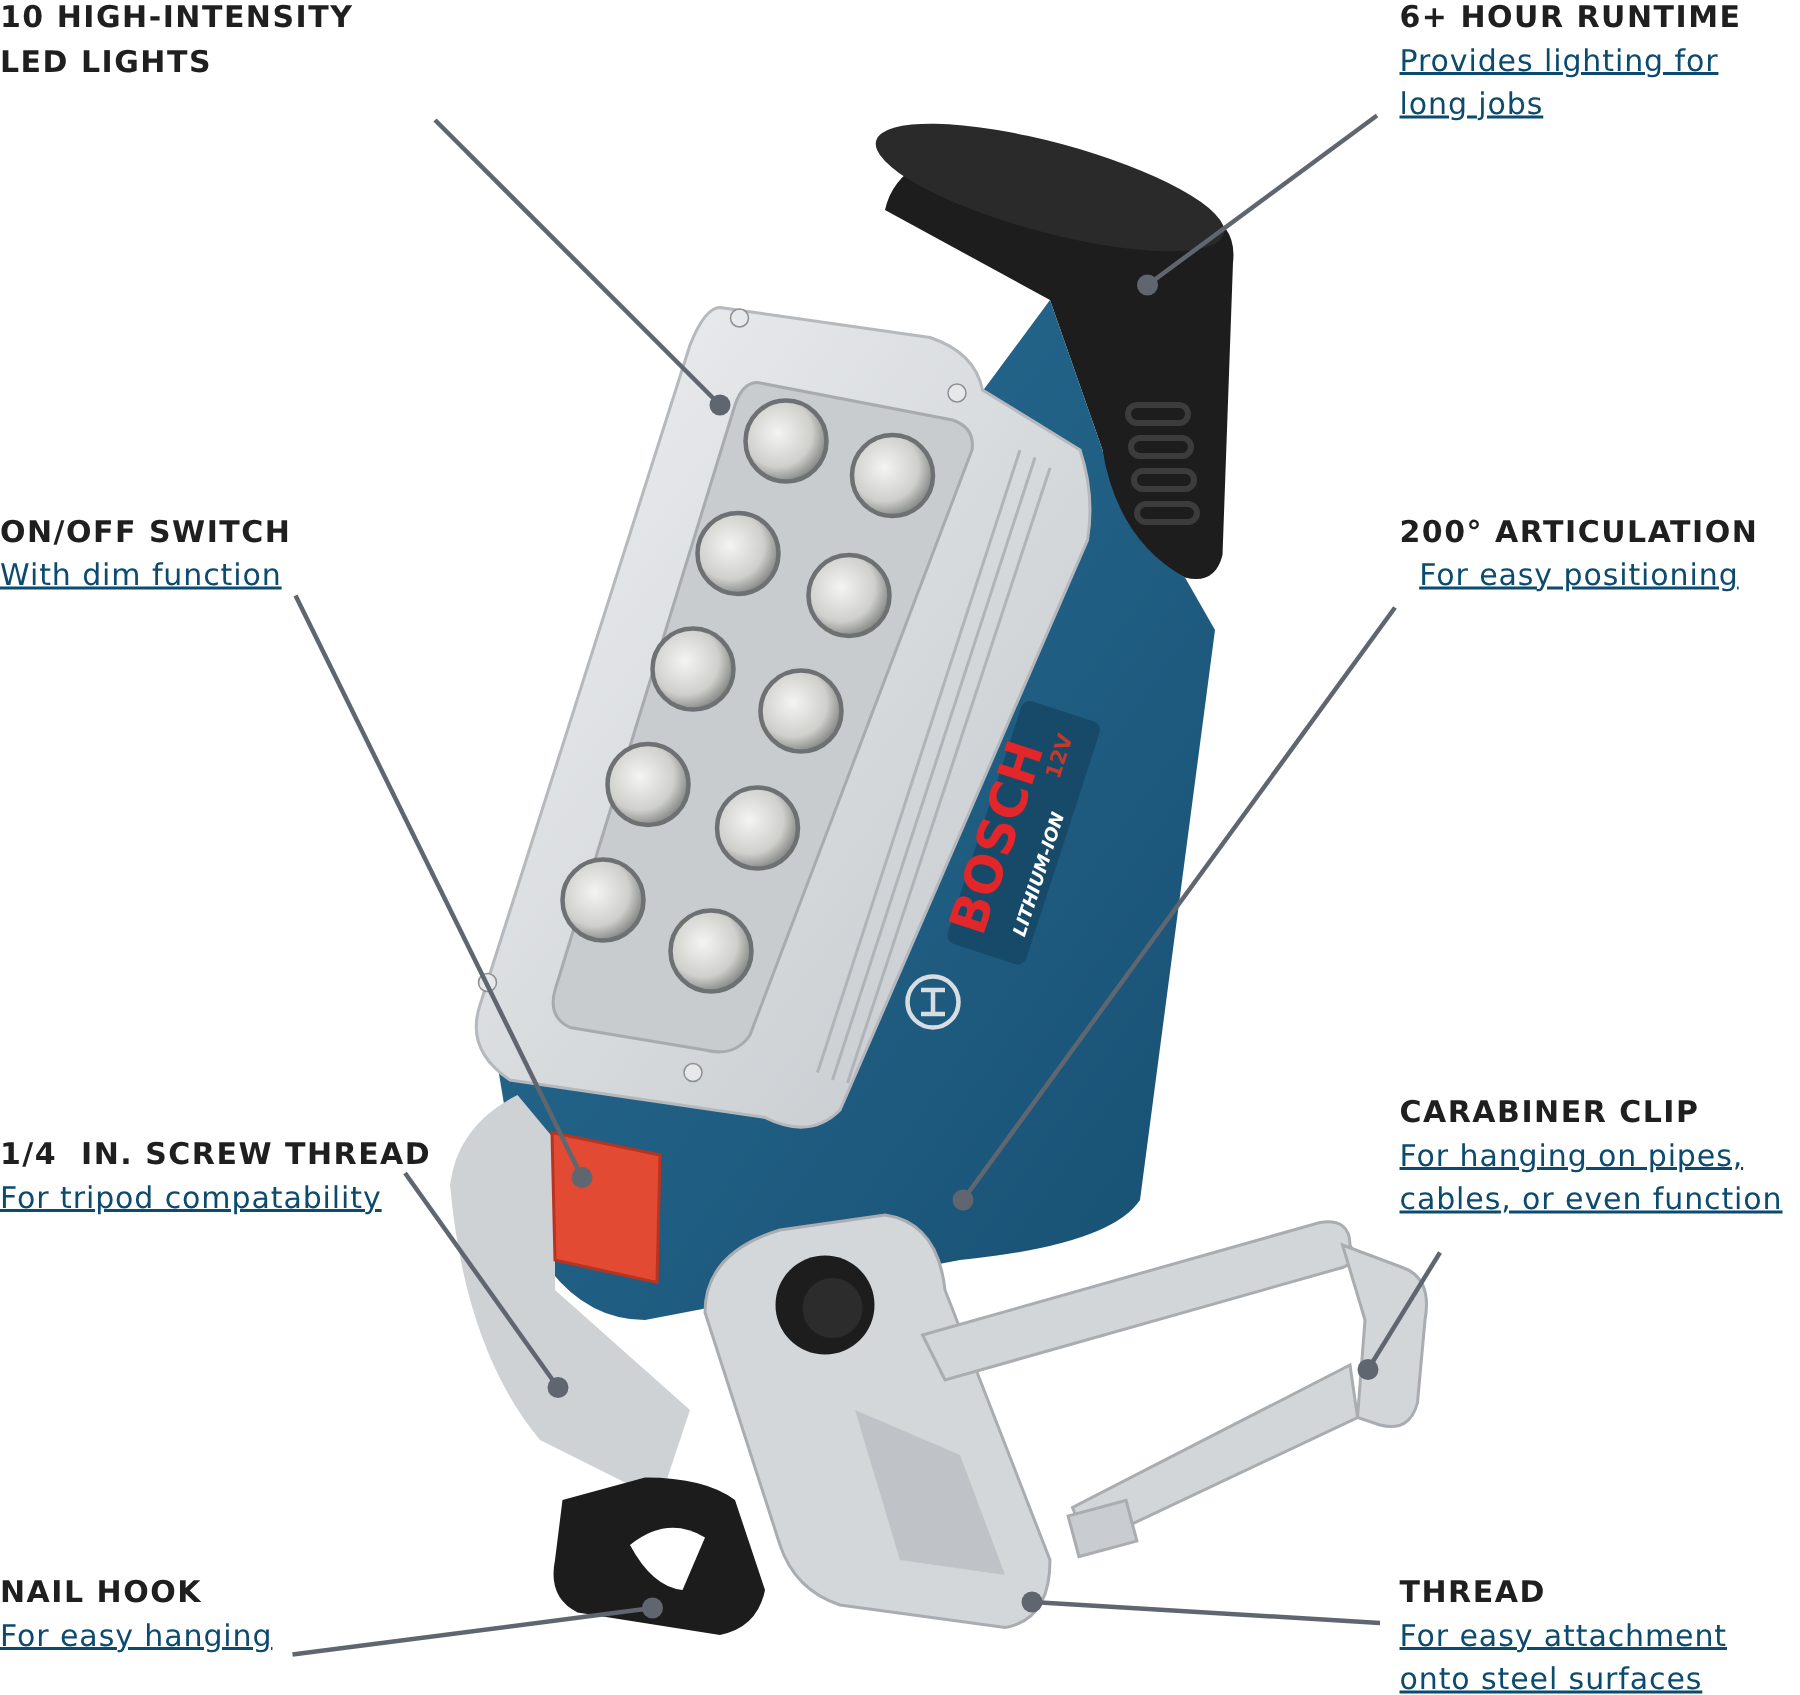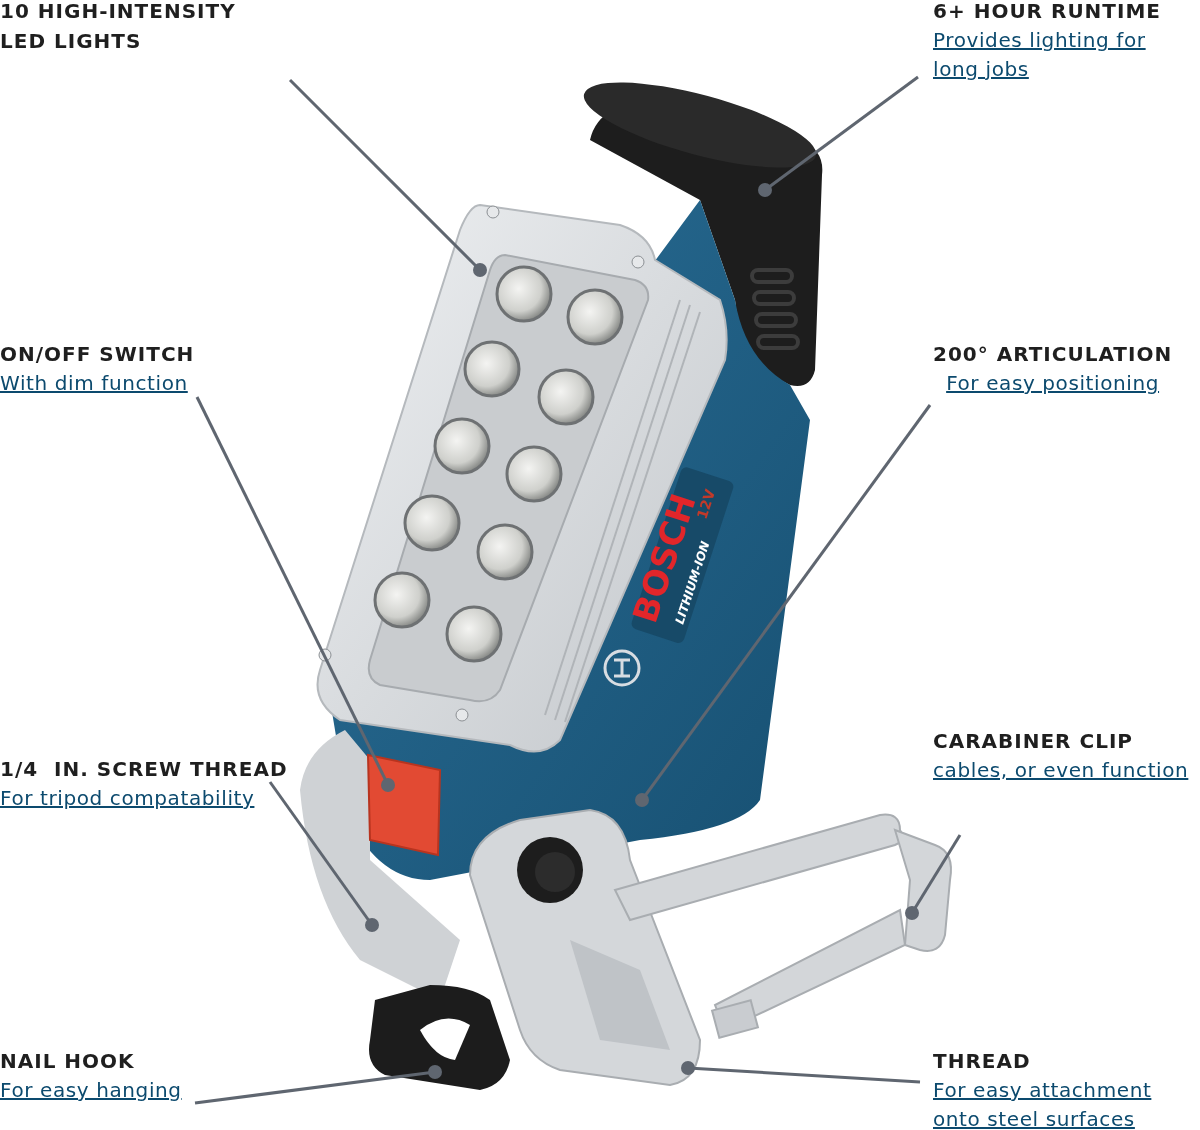--- a/index.html
+++ b/index.html
@@ -148,20 +148,21 @@
   <div class="desc">For easy positioning</div>
 </div>
 
 <div class="callout" style="left:0px; top:726px;margin-top:28px;">
   <div class="title" style="white-space:pre;">1/4  IN. SCREW THREAD</div>
   <div class="desc">For tripod compatability</div>
 </div>
 
 <div class="callout" style="left:933px; top:726px;">
   <div class="title">CARABINER CLIP</div>
+  <div class="desc">For hanging on pipes,</div>
   <div class="desc">cables, or even function</div>
 </div>
 
 <div class="callout" style="left:0px; top:1046px;">
   <div class="title">NAIL HOOK</div>
   <div class="desc">For easy hanging</div>
 </div>
 
 <div class="callout" style="left:933px; top:1046px;">
   <div class="title">THREAD</div>

